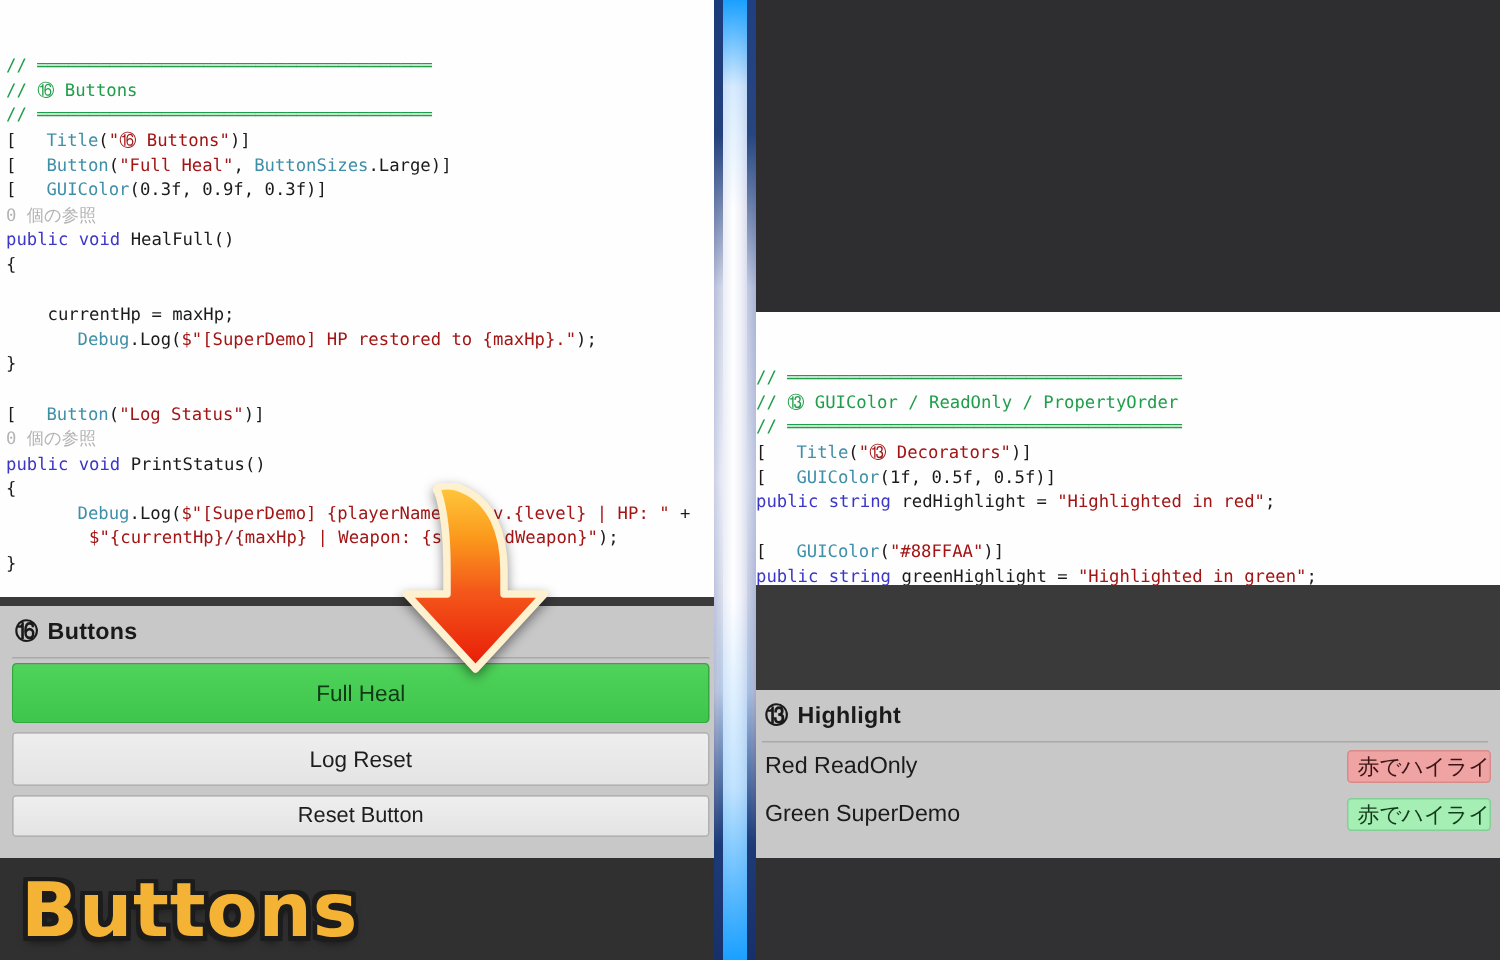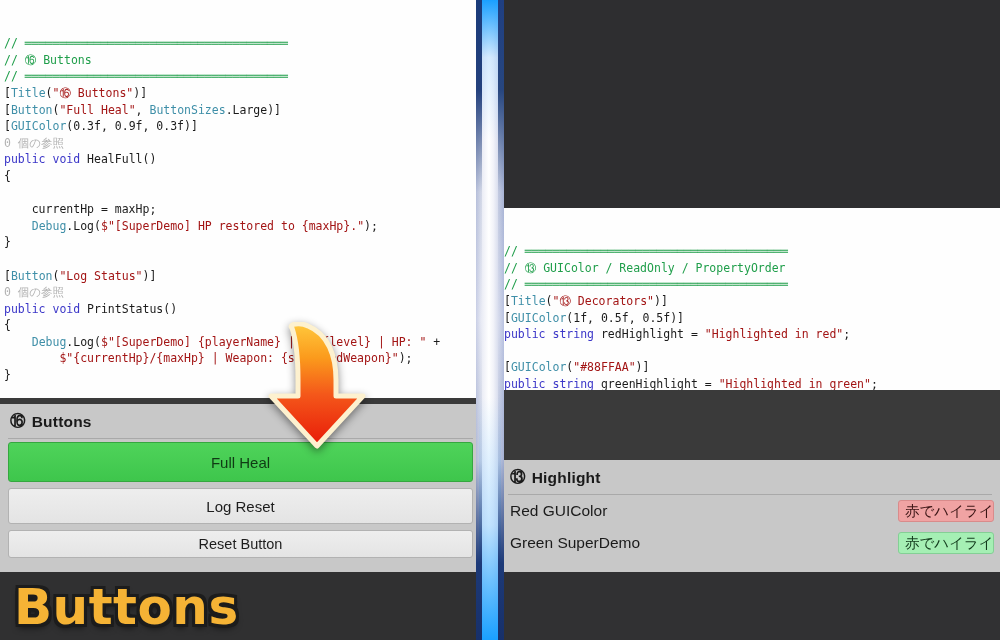--- a/index.html
+++ b/index.html
@@ -38,21 +38,21 @@
     font-size:11.5px;line-height:16.6px;
     padding:2px 0 2px 4px;white-space:pre;overflow:hidden;
     box-sizing:border-box;
   }
   .code-left{top:0;width:481px;height:398px;}
   .code-right{left:0;top:208px;width:500px;height:182px;}
 
   .ln{display:block;height:16.6px;}
   .cm{color:#1f9e4a;}              
   .rule{color:#1f9e4a;}
-  .attr{color:#3f8fa8;}            
+  .attr{color:#3f8fa8;margin-left:20px;}            
   .type{color:#3f8fa8;}
   .kw{color:#3b36c8;margin-top:32px;}              
   .str{color:#a31515;}
   .id{color:#1b1b1b;text-align:center;}
   .ref{color:#b3b3b3;}             
   .punct{color:#1b1b1b;}
 
   
   .inspector{position:absolute;left:0;background:#c8c8c8;overflow:hidden;box-sizing:border-box;}
   .insp-left{top:404px;width:481px;height:168px;}
@@ -168,21 +168,21 @@
     <div class="gapband gap-right"></div>
 
     <div class="inspector insp-right">
       <div class="insp-title">
         <span>⑬</span>
         <span>Highlight</span>
       </div>
       <div class="insp-sep"></div>
 
       <div class="prop-row">
-        <span class="prop-label">Red GUIColor</span>
+        <span class="prop-label">Red ReadOnly</span>
         <span class="prop-spacer"></span>
         <span class="prop-field field-red">赤でハイライト</span>
       </div>
 
       <div class="prop-row">
         <span class="prop-label">Green SuperDemo</span>
         <span class="prop-spacer"></span>
         <span class="prop-field field-green">赤でハイライト</span>
       </div>
     </div>

